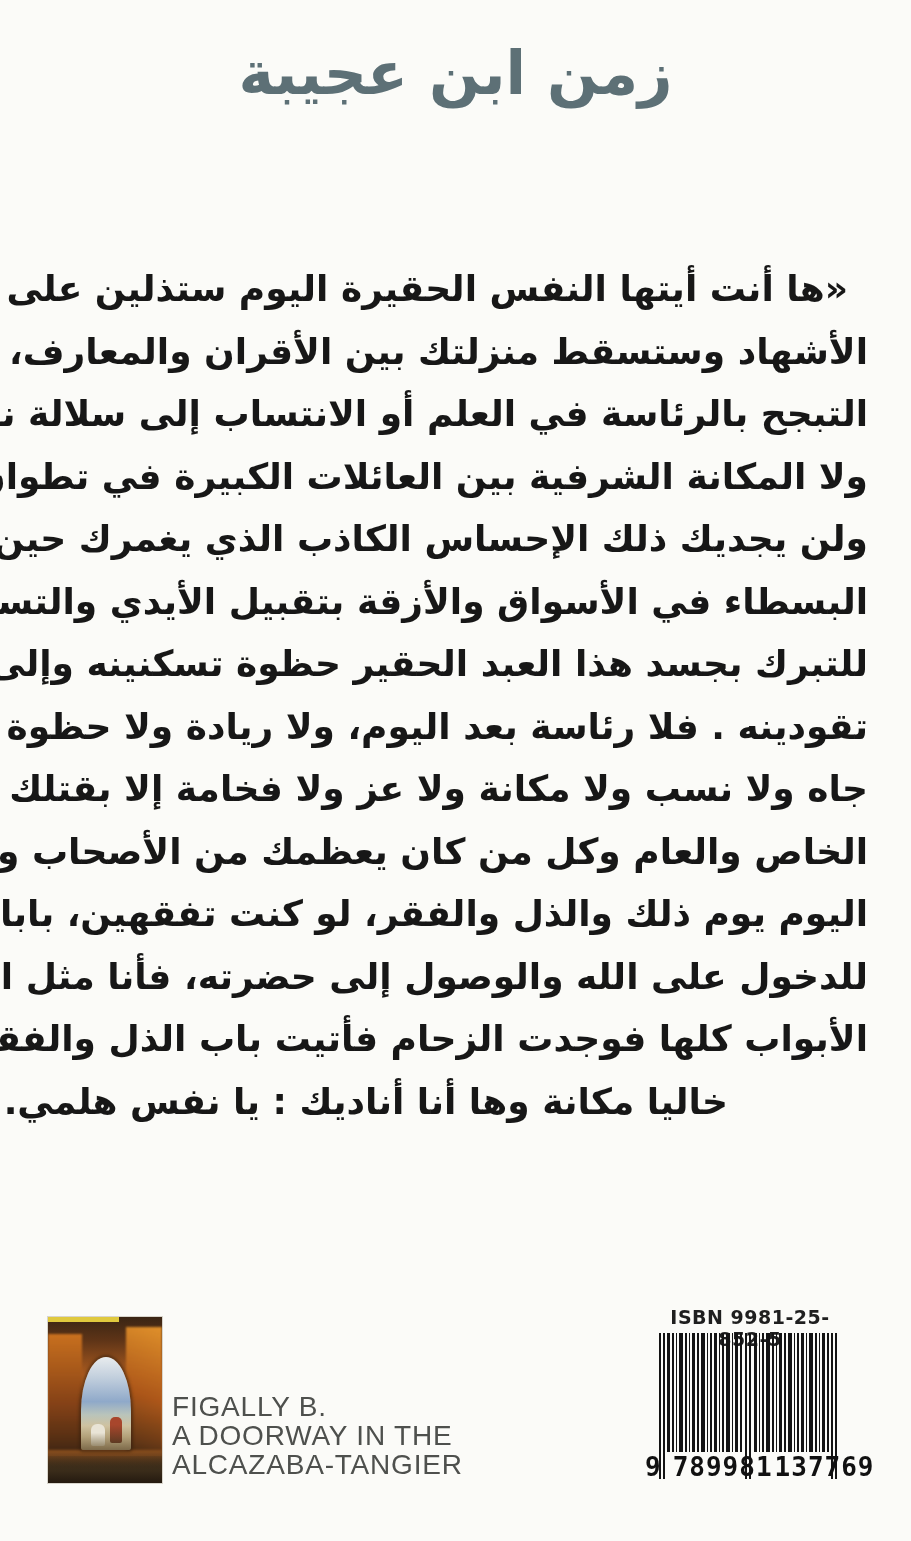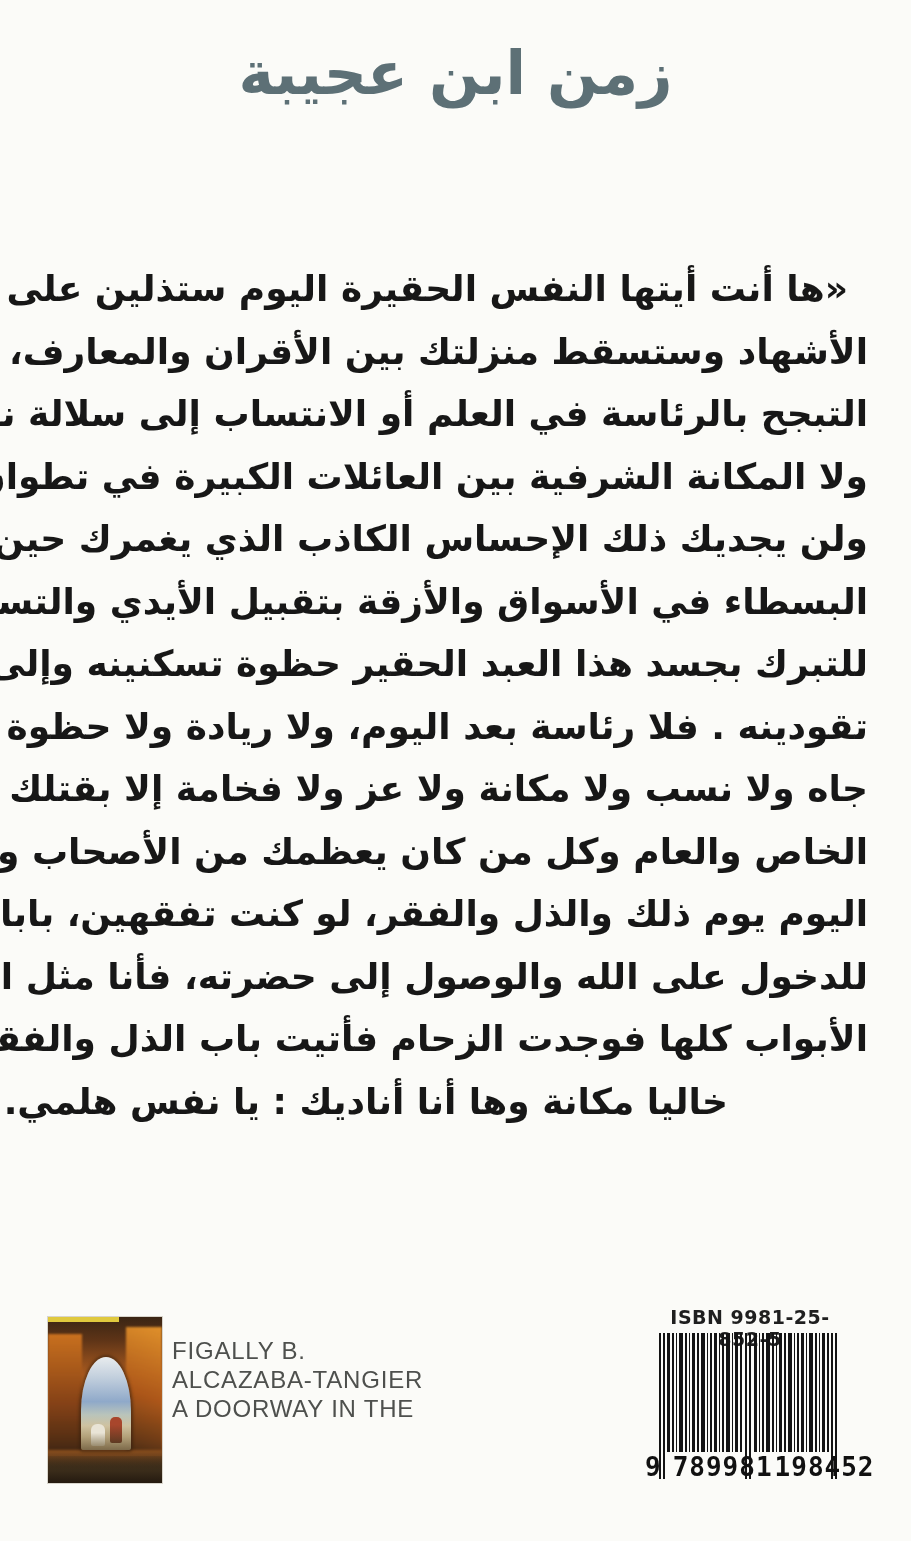--- a/index.html
+++ b/index.html
@@ -84,23 +84,23 @@
     position:absolute;left:38%;bottom:22%;width:14px;height:22px;
     border-radius:6px 6px 2px 2px;
     background:linear-gradient(180deg,#e9e4d6 40%,#9a8d70);
   }
   .artwork .ground{
     position:absolute;left:0;bottom:0;width:100%;height:16%;
     background:linear-gradient(180deg,rgba(58,42,24,.2),#3a2c1a 55%,#241a10);
   }
   
   .caption{
-    position:absolute;left:172px;top:1336px;
+    position:absolute;left:172px;top:1392px;
     font-family:"Liberation Sans",sans-serif;
-    font-size:24px;line-height:29px;
+    font-size:28px;line-height:29px;
     letter-spacing:0.8px;
     color:#4e504d;
   }
   
   .isbn-label{
     position:absolute;left:650px;top:1306px;width:200px;
     text-align:center;
     font-family:"DejaVu Sans",sans-serif;
     font-size:19px;font-weight:600;
     letter-spacing:0.5px;
@@ -150,22 +150,22 @@
     <div class="flame-right"></div>
     <div class="top-sliver"></div>
     <div class="arch"></div>
     <div class="figure-b"></div>
     <div class="figure-a"></div>
     <div class="ground"></div>
   </div>
 
   <div class="caption">
     <div>FIGALLY B.</div>
+    <div>A DOORWAY IN THE</div>
     <div>ALCAZABA-TANGIER</div>
-    <div>A DOORWAY IN THE</div>
   </div>
 
   <div class="isbn-label">ISBN 9981-25-852-5</div>
 
   <svg class="barcode" viewBox="0 0 180 147" preserveAspectRatio="none" xmlns="http://www.w3.org/2000/svg">
 
     <rect x="0" y="0" width="2" height="146" fill="#141414"></rect>
     <rect x="4" y="0" width="2" height="146" fill="#141414"></rect>
 
     <rect x="8" y="0" width="3" height="119" fill="#141414"></rect>
@@ -209,16 +209,16 @@
     <rect x="163" y="0" width="3" height="119" fill="#141414"></rect>
     <rect x="168" y="0" width="2" height="119" fill="#141414"></rect>
 
     <rect x="172" y="0" width="2" height="146" fill="#141414"></rect>
     <rect x="176" y="0" width="2" height="146" fill="#141414"></rect>
   </svg>
 
   <div class="barcode-digits">
     <span class="d1">9</span>
     <span class="d2">789981</span>
-    <span class="d3">198452</span>
+    <span class="d3">137769</span>
   </div>
 
 </div>
 
 </body></html>

